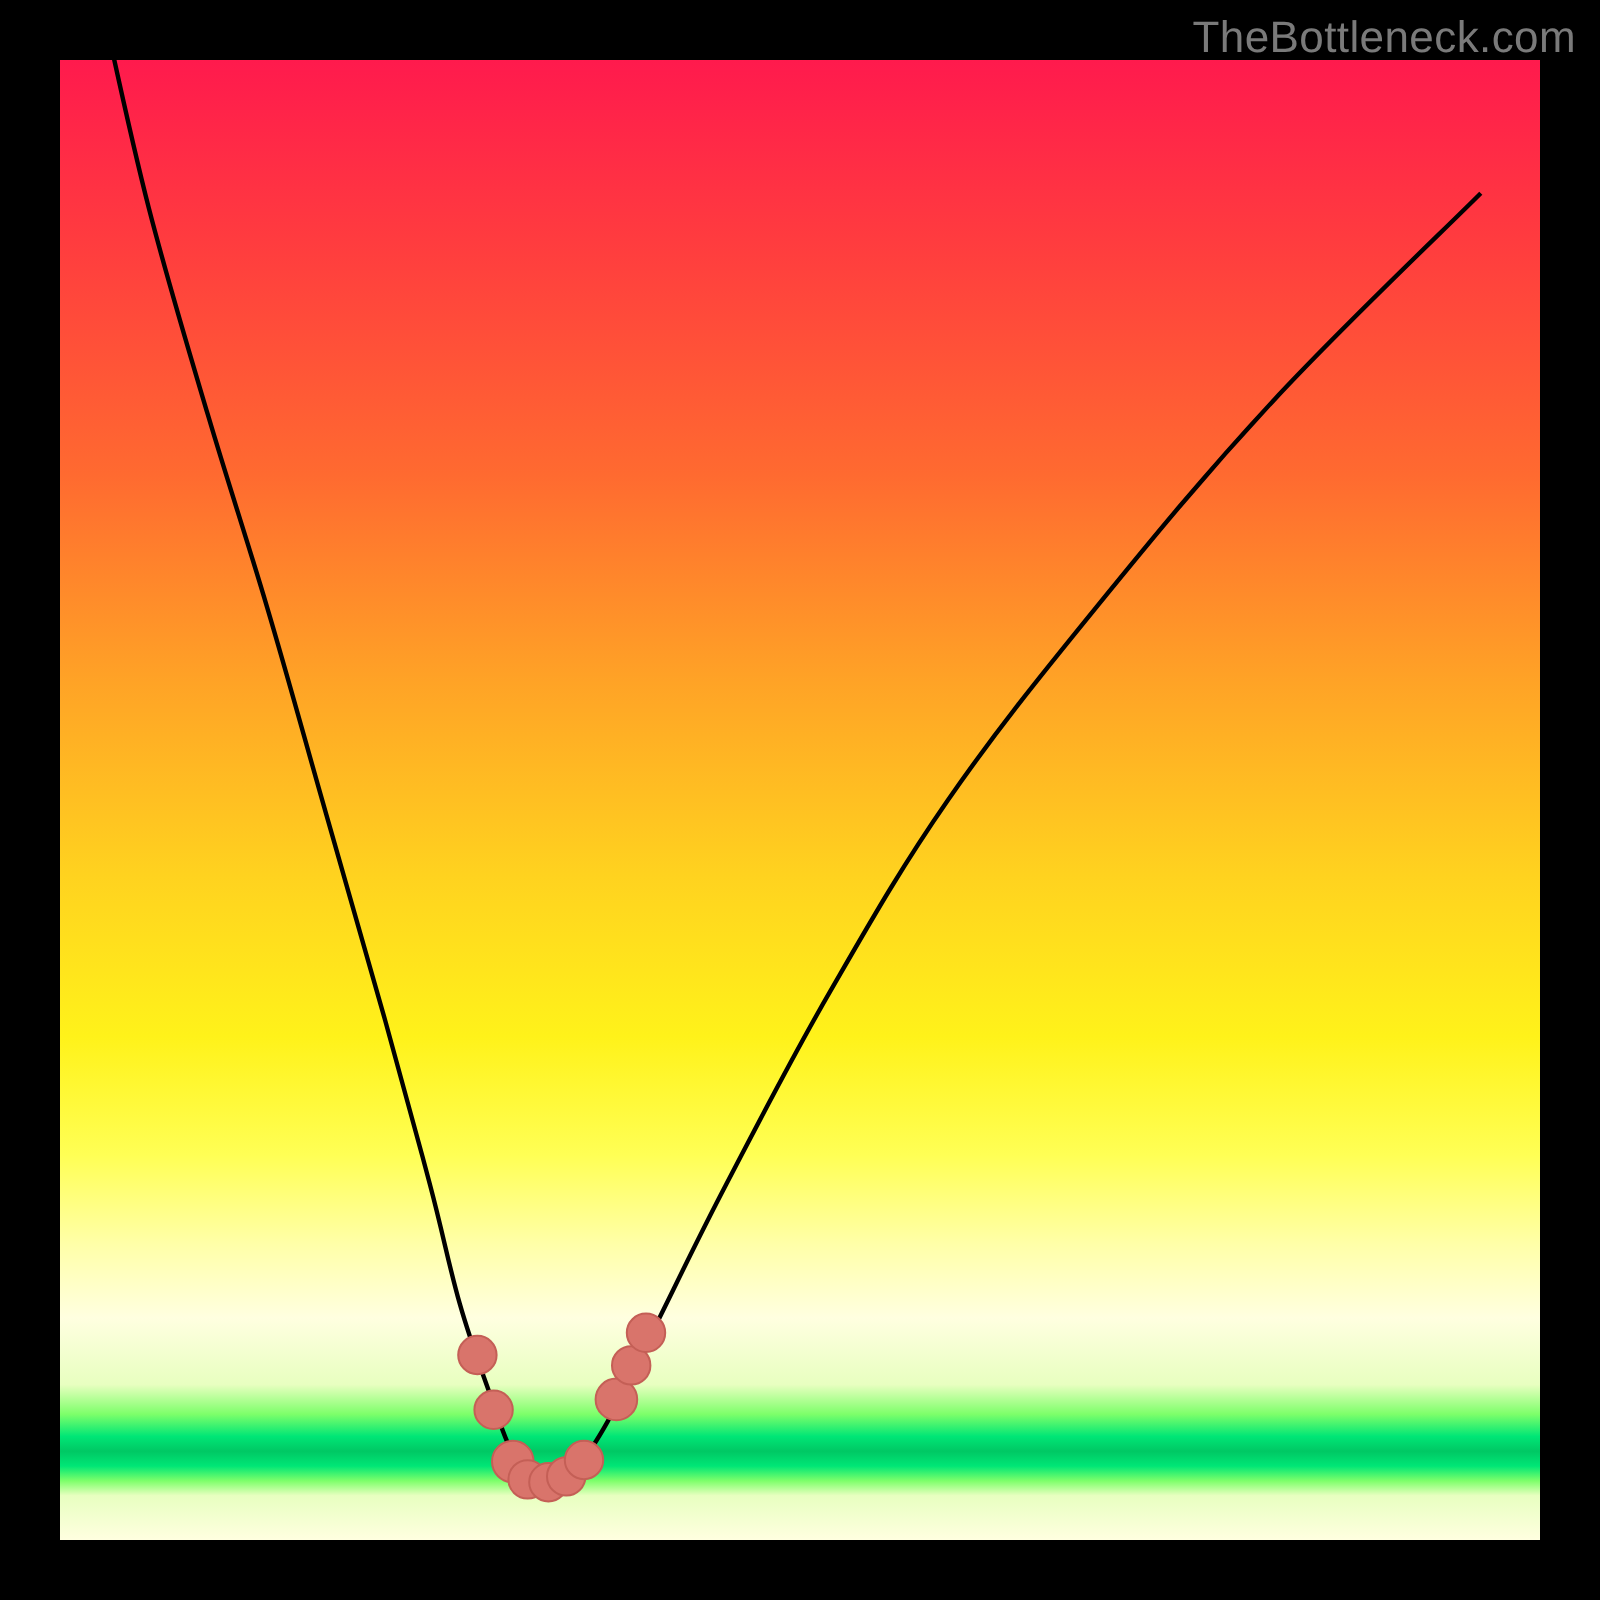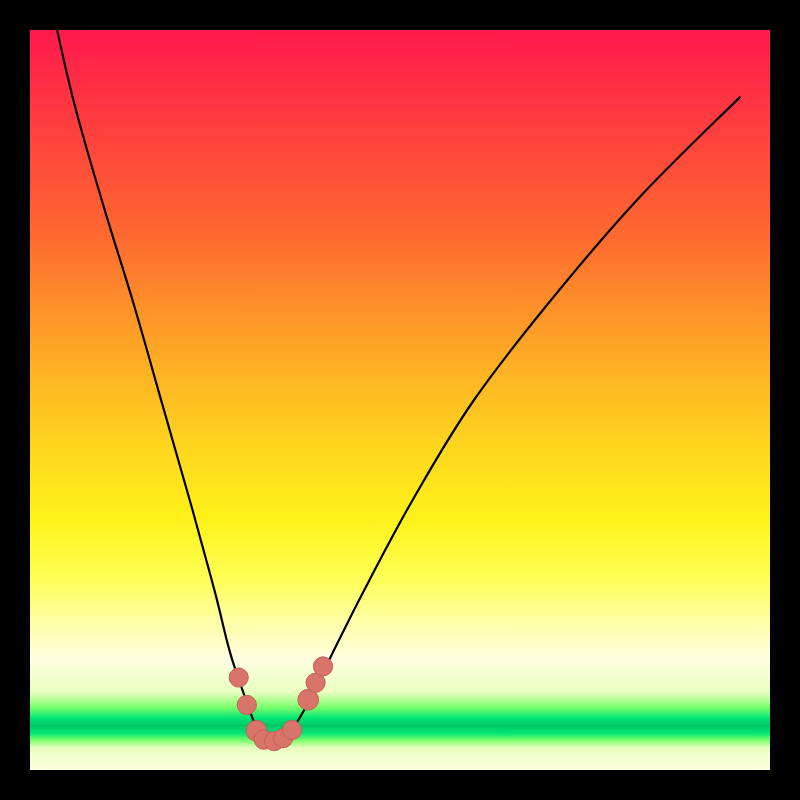--- a/index.html
+++ b/index.html
@@ -80,13 +80,14 @@
           <circle cx="233.8" cy="709.7" r="9.6" fill="#d9746b" stroke="#c45f56" stroke-width="1"></circle>
           <circle cx="244.2" cy="711.1" r="9.6" fill="#d9746b" stroke="#c45f56" stroke-width="1"></circle>
           <circle cx="253.1" cy="708.2" r="9.6" fill="#d9746b" stroke="#c45f56" stroke-width="1"></circle>
           <circle cx="262.0" cy="700.0" r="9.6" fill="#d9746b" stroke="#c45f56" stroke-width="1"></circle>
           <circle cx="278.2" cy="669.7" r="10.4" fill="#d9746b" stroke="#c45f56" stroke-width="1"></circle>
           <circle cx="285.6" cy="652.7" r="9.6" fill="#d9746b" stroke="#c45f56" stroke-width="1"></circle>
           <circle cx="293.0" cy="636.4" r="9.6" fill="#d9746b" stroke="#c45f56" stroke-width="1"></circle>
         </g>
     </svg>
   </div>
+  <div class="watermark">TheBottleneck.com</div>
 </div>
 
 </body></html>

